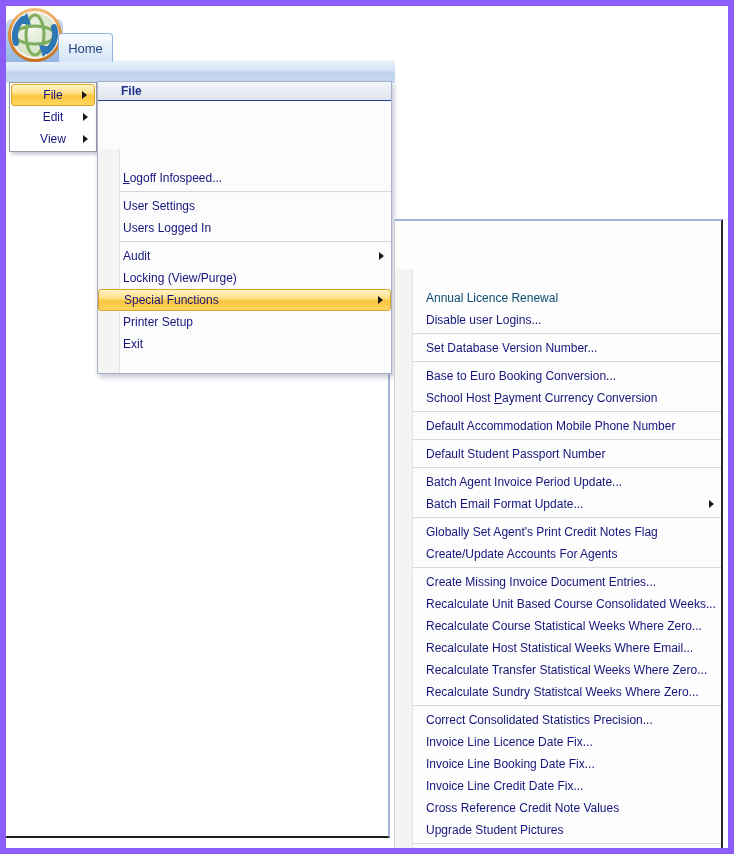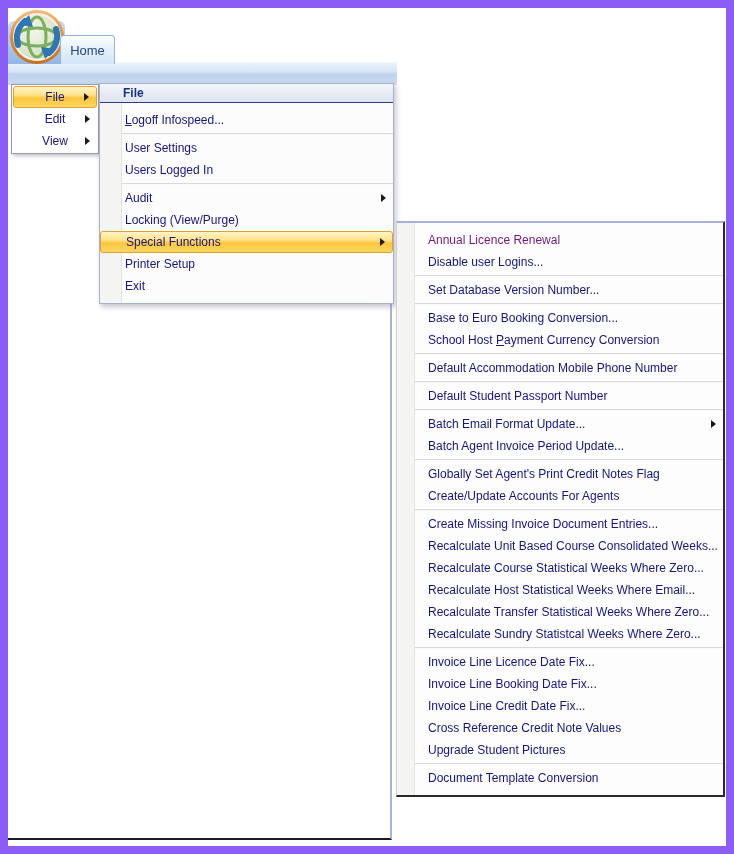--- a/index.html
+++ b/index.html
@@ -1,18 +1,18 @@
 <!DOCTYPE html>
 <html><head>
 <meta charset="utf-8">
 <style>
   html,body{margin:0;padding:0;background:#ffffff;}
   .stage{
     position:relative;width:734px;height:854px;box-sizing:border-box;
-    background:#ffffff;border:8px solid #8b5cf6;overflow:hidden;
+    background:#ffffff;border:6px solid #8b5cf6;overflow:hidden;
     font-family:"Liberation Sans",sans-serif;-webkit-font-smoothing:none;
   }
   
   .main-window{
     position:absolute;left:0;top:75px;width:384px;height:757px;
     background:#ffffff;border-right:2px solid #a9b4de;border-bottom:2px solid #1c1c1c;
     box-sizing:border-box;
   }
   
   .ribbon-band{
@@ -32,21 +32,21 @@
     background:linear-gradient(#fcfdff,#e6f0fb 45%,#d4e5f8);
     border:1px solid #92b5df;border-bottom:none;border-radius:4px 4px 0 0;
     color:#24477c;font-size:13px;display:flex;align-items:center;justify-content:center;
     cursor:pointer;
   }
   
   .mi{
     position:relative;height:22px;line-height:22px;font-size:12px;color:#15157d;
     white-space:nowrap;box-sizing:border-box;cursor:default;
   }
-  .mi.disabled{color:#701a75;}
+  .mi.disabled{color:#0c4a6e;}
   .mi.hl{
     background:linear-gradient(#fff3c8 0%,#ffe289 40%,#fcc63e 55%,#fdd662 100%);
     border:1px solid #dfa22b;border-radius:3px;line-height:20px;
   }
   .arr{
     position:absolute;right:7px;top:50%;margin-top:-4px;width:0;height:0;
     border-left:5px solid #1a1a1a;border-top:4px solid transparent;border-bottom:4px solid transparent;
   }
   .msep{height:1px;background:#d9d9d9;border-bottom:1px solid #f9f9f9;margin:2px 0;}
   
@@ -61,21 +61,21 @@
     position:absolute;left:91px;top:75px;width:295px;box-sizing:border-box;
     background:#fcfcfd;border:1px solid #a9b0cc;
     box-shadow:2px 3px 5px rgba(105,110,140,.4);
   }
   .fm-header{
     height:18px;line-height:18px;padding-left:23px;
     font-weight:bold;font-size:12px;color:#1c2f84;
     background:linear-gradient(#f3f6fa,#dde4ef);
     border-bottom:1px solid #2b3c8a;
   }
-  .menu-body{position:relative;padding:6px 0;}
+  .menu-body{position:relative;padding:18px 0;margin-top:48px;}
   .menu-body .gutter{position:absolute;left:0;top:0;bottom:0;background:#f4f4f2;border-right:1px solid #e4e4e1;}
   .file-menu .gutter{width:21px;}
   .file-menu .mi{padding-left:25px;}
   .file-menu .msep{margin-left:22px;}
   
   .special-menu{
     position:absolute;left:388px;top:213px;width:329px;box-sizing:border-box;
     background:#fdfdfe;
     border-top:2px solid #a6b0dc;border-left:1px solid #cfcfcf;
     border-right:2px solid #2a2a2a;border-bottom:2px solid #2a2a2a;
@@ -165,33 +165,34 @@
         <div class="msep"></div>
         <div class="mi"><span>Set Database Version Number...</span></div>
         <div class="msep"></div>
         <div class="mi"><span>Base to Euro Booking Conversion...</span></div>
         <div class="mi"><span>School Host <u>P</u>ayment Currency Conversion</span></div>
         <div class="msep"></div>
         <div class="mi"><span>Default Accommodation Mobile Phone Number</span></div>
         <div class="msep"></div>
         <div class="mi"><span>Default Student Passport Number</span></div>
         <div class="msep"></div>
+        <div class="mi"><span>Batch Agent Invoice Period Update...</span></div>
         <div class="mi"><span>Batch Email Format Update...</span><span class="arr"></span></div>
-        <div class="mi"><span>Batch Agent Invoice Period Update...</span></div>
         <div class="msep"></div>
         <div class="mi"><span>Globally Set Agent's Print Credit Notes Flag</span></div>
         <div class="mi"><span>Create/Update Accounts For Agents</span></div>
         <div class="msep"></div>
         <div class="mi"><span>Create Missing Invoice Document Entries...</span></div>
         <div class="mi"><span>Recalculate Unit Based Course Consolidated Weeks...</span></div>
         <div class="mi"><span>Recalculate Course Statistical Weeks Where Zero...</span></div>
         <div class="mi"><span>Recalculate Host Statistical Weeks Where Email...</span></div>
         <div class="mi"><span>Recalculate Transfer Statistical Weeks Where Zero...</span></div>
         <div class="mi"><span>Recalculate Sundry Statistcal Weeks Where Zero...</span></div>
         <div class="msep"></div>
+        <div class="mi"><span>Correct Consolidated Statistics Precision...</span></div>
         <div class="mi"><span>Invoice Line Licence Date Fix...</span></div>
         <div class="mi"><span>Invoice Line Booking Date Fix...</span></div>
         <div class="mi"><span>Invoice Line Credit Date Fix...</span></div>
         <div class="mi"><span>Cross Reference Credit Note Values</span></div>
         <div class="mi"><span>Upgrade Student Pictures</span></div>
         <div class="msep"></div>
         <div class="mi"><span>Document Template Conversion</span></div>
       </div>
   </div>
 

